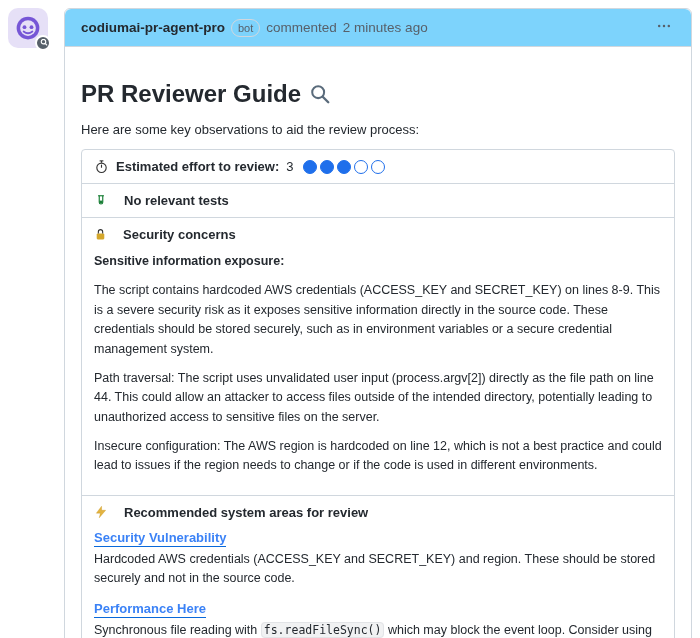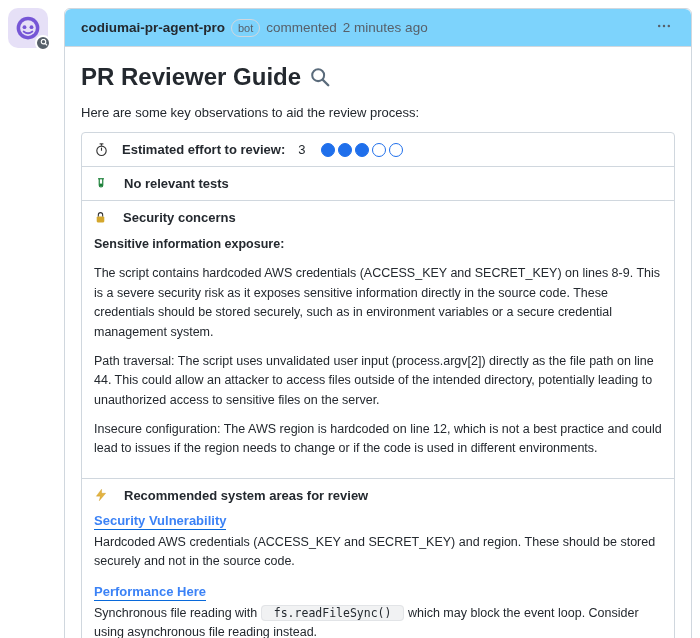--- a/index.html
+++ b/index.html
@@ -33,43 +33,43 @@
     border-radius:6px 6px 0 0; display:flex; align-items:center; gap:6px;
     font-size:13.5px; color:#57606a;
   }
   .author { color:#24292f; font-weight:600; }
   .bot-badge {
     border:1px solid #d0d7de; border-radius:10px; padding:0 6px;
     font-size:11px; line-height:16px; color:#57606a;
   }
   .kebab { margin-left:auto; color:#57606a; cursor:pointer; padding:4px; }
   .comment-body { padding: 12px 16px 16px; }
-  h2 { font-size:24px; font-weight:600; margin:4px 0 14px; display:flex; align-items:center; gap:8px; }
+  h2 { font-size:24px; font-weight:600; margin:21px 0 14px; display:flex; align-items:center; gap:8px; }
   .intro { font-size:13px; margin:0 0 12px; }
   .panel { border:1px solid #d0d7de; border-radius:4px; }
   .section { border-bottom:1px solid #d0d7de; padding:9px 12px; font-size:13px; }
   .section:last-child { border-bottom:none; }
   .sec-title { font-weight:600; display:flex; align-items:center; gap:16px; }
-  .effort-row { display:flex; align-items:center; gap:13px; }
+  .effort-row { display:flex; align-items:center; gap:7px; }
   .dots { display:flex; gap:3px; margin-left:2px; }
   .dot { width:14px; height:14px; border-radius:50%; border:1.8px solid #1f6feb; }
   .dot.filled { background:#1f6feb; }
   .body-text { font-size:12.5px; line-height:1.55; color:#24292f; }
   .body-text p { margin:10px 0; }
   .subhead { font-weight:600; margin-top:10px; }
   .focus-item { margin:10px 0 12px; }
   .focus-link {
     color:#3b82f6; font-weight:600; font-size:13px;
     border-bottom:1px solid #0969da; padding-bottom:1px;
     cursor:pointer; display:inline-block;
   }
   .focus-desc { font-size:12.5px; margin-top:3px; line-height:1.55; }
   code.inline {
     background:#f1f2f3; border:1px solid #e2e4e7; border-radius:4px;
-    padding:0 12px; font-family:ui-monospace,SFMono-Regular,Consolas,monospace;
+    padding:0 2px; font-family:ui-monospace,SFMono-Regular,Consolas,monospace;
     font-size:11.5px;
   }
   .icon { display:inline-flex; }
 </style>
 </head>
 <body>
 
 <div class="comment-wrap">
   <div class="avatar">
     <svg viewBox="0 0 32 32">

